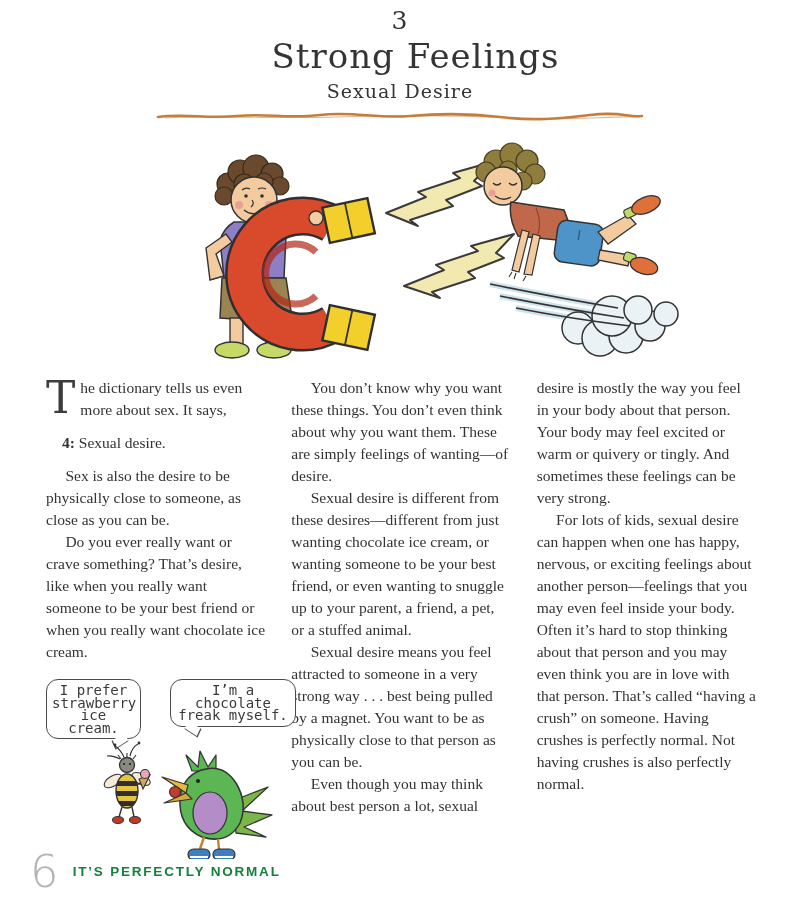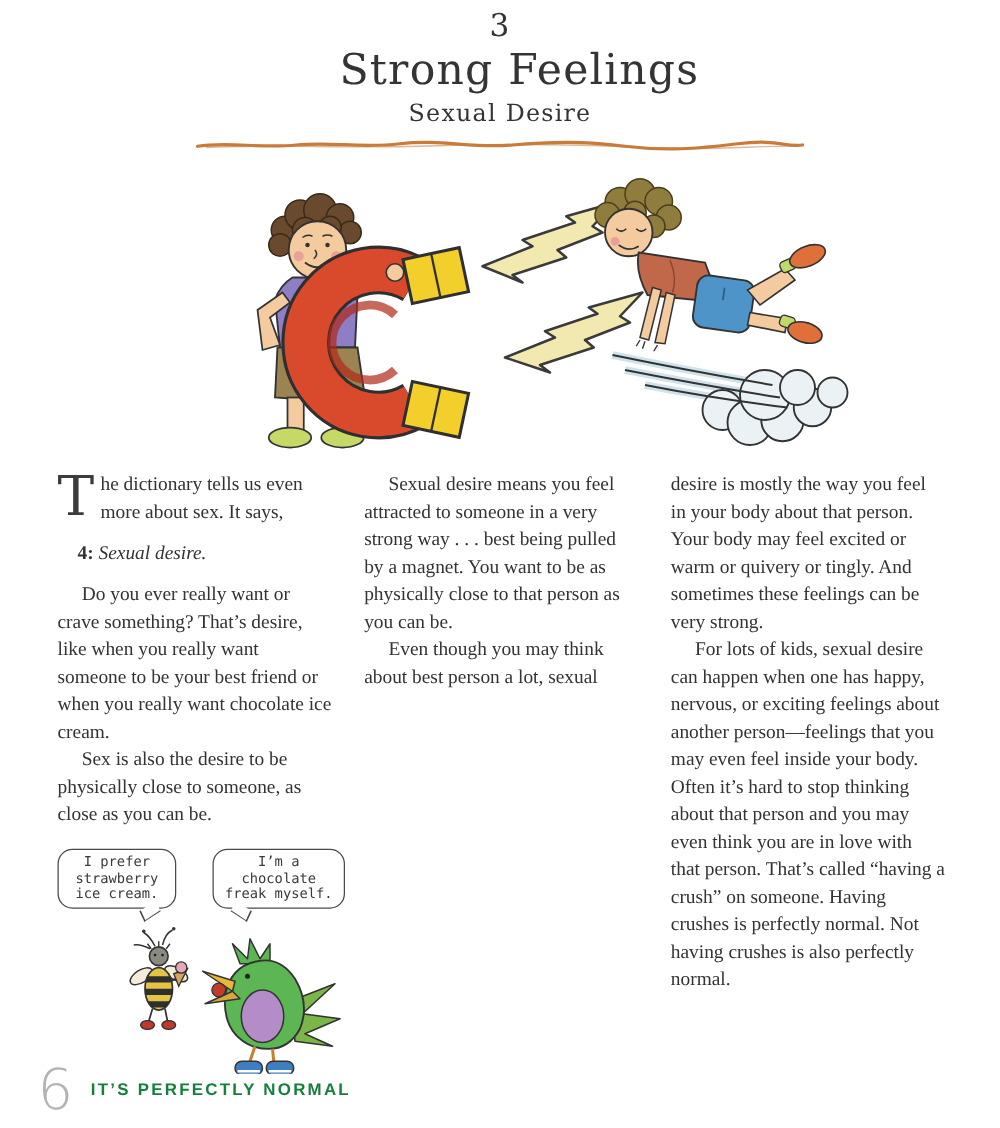--- a/index.html
+++ b/index.html
@@ -22,36 +22,36 @@
   }
   .col{flex:1 1 0;min-width:0;}
   .col p{margin:0;text-indent:1.25em;}
   .col p.no-indent{text-indent:0;}
   .dropcap{
     float:left;font-family:"DejaVu Serif", serif;font-weight:300;
     font-size:44px;line-height:38px;padding:2px 5px 0 0;color:#3c3c3c;
   }
   .definition{margin:11px 0 11px 16px !important;text-indent:0 !important;}
   .def-num{font-weight:bold;}
-  .def-text{font-style:italic;}
+  .def-text{}
   
   .cartoon{position:relative;height:180px;margin-top:16px;}
   .bubble{
     position:absolute;top:0;box-sizing:border-box;background:#fff;
     border:1.5px solid #4a4a4a;border-radius:12px;padding:4px 5px;
-    font-family:"DejaVu Sans Mono", monospace;font-size:11px;line-height:12.5px;
+    font-family:"DejaVu Sans Mono", monospace;font-size:14px;line-height:12.5px;
     text-align:center;color:#3a3a3a;text-indent:0;
   }
   .bubble::after{
     content:"";position:absolute;bottom:-9px;width:11px;height:11px;background:#fff;
     border-right:1.5px solid #4a4a4a;border-bottom:1.5px solid #4a4a4a;
   }
   .bubble-left{left:0;width:95px;}
   .bubble-left::after{right:14px;transform:skewX(-28deg) rotate(45deg);}
-  .bubble-right{left:124px;width:106px;}
+  .bubble-right{left:124px;width:126px;}
   .bubble-right::after{left:16px;transform:skewX(28deg) rotate(45deg);}
   .cartoon svg{position:absolute;left:12px;bottom:0;}
   
   .footer{
     position:absolute;left:30px;bottom:8px;display:flex;align-items:center;gap:14px;
   }
   .page-num{
     font-family:"DejaVu Sans", sans-serif;font-weight:200;font-size:45px;
     color:#b3b3b3;line-height:45px;
   }
@@ -175,22 +175,22 @@
   <div class="columns">
 
     <div class="col">
       <p class="no-indent">
         <span class="dropcap">T</span><span>he dictionary tells us even more about sex. It says,</span>
       </p>
       <p class="definition">
         <span class="def-num">4:</span>
         <span class="def-text">Sexual desire.</span>
       </p>
+      <p>Sex is also the desire to be physically close to someone, as close as you can be.</p>
       <p>Do you ever really want or crave something? That’s desire, like when you really want someone to be your best friend or when you really want chocolate ice cream.</p>
-      <p>Sex is also the desire to be physically close to someone, as close as you can be.</p>
 
       <div class="cartoon">
         <div class="bubble bubble-left">I prefer strawberry ice cream.</div>
         <div class="bubble bubble-right">I’m a chocolate freak myself.</div>
         <svg width="218" height="122" viewBox="0 0 218 122">
 
           <g transform="translate(48,4)">
             <path d="M18,16 q-4,-8 -9,-11 M24,15 q2,-9 8,-12 M14,18 q-8,-4 -13,-3" fill="none" stroke="#333" stroke-width="1.2"></path>
             <circle cx="9" cy="4" r="1.4" fill="#333"></circle>
               <circle cx="33" cy="2" r="1.4" fill="#333"></circle>
@@ -229,20 +229,22 @@
             <path d="M38,94 l-4,12 M52,96 l1,10" stroke="#c77f2a" stroke-width="2.4"></path>
             <rect x="22" y="106" width="22" height="11" rx="5.5" fill="#3f7fc1" stroke="#333" stroke-width="1.2"></rect>
             <rect x="47" y="106" width="22" height="11" rx="5.5" fill="#3f7fc1" stroke="#333" stroke-width="1.2"></rect>
             <path d="M24,114 h18 M49,114 h18" stroke="#fff" stroke-width="2"></path>
           </g>
         </svg>
       </div>
     </div>
 
     <div class="col">
+      <p>You don’t know why you want these things. You don’t even think about why you want them. These are simply feelings of wanting—of desire.</p>
+      <p>Sexual desire is different from these desires—different from just wanting chocolate ice cream, or wanting someone to be your best friend, or even wanting to snuggle up to your parent, a friend, a pet, or a stuffed animal.</p>
       <p>Sexual desire means you feel attracted to someone in a very strong way . . . best being pulled by a magnet. You want to be as physically close to that person as you can be.</p>
       <p>Even though you may think about best person a lot, sexual</p>
     </div>
 
     <div class="col">
       <p class="no-indent">desire is mostly the way you feel in your body about that person. Your body may feel excited or warm or quivery or tingly. And sometimes these feelings can be very strong.</p>
       <p>For lots of kids, sexual desire can happen when one has happy, nervous, or exciting feelings about another person—feelings that you may even feel inside your body. Often it’s hard to stop thinking about that person and you may even think you are in love with that person. That’s called “having a crush” on someone. Having crushes is perfectly normal. Not having crushes is also perfectly normal.</p>
     </div>
 
   </div>

